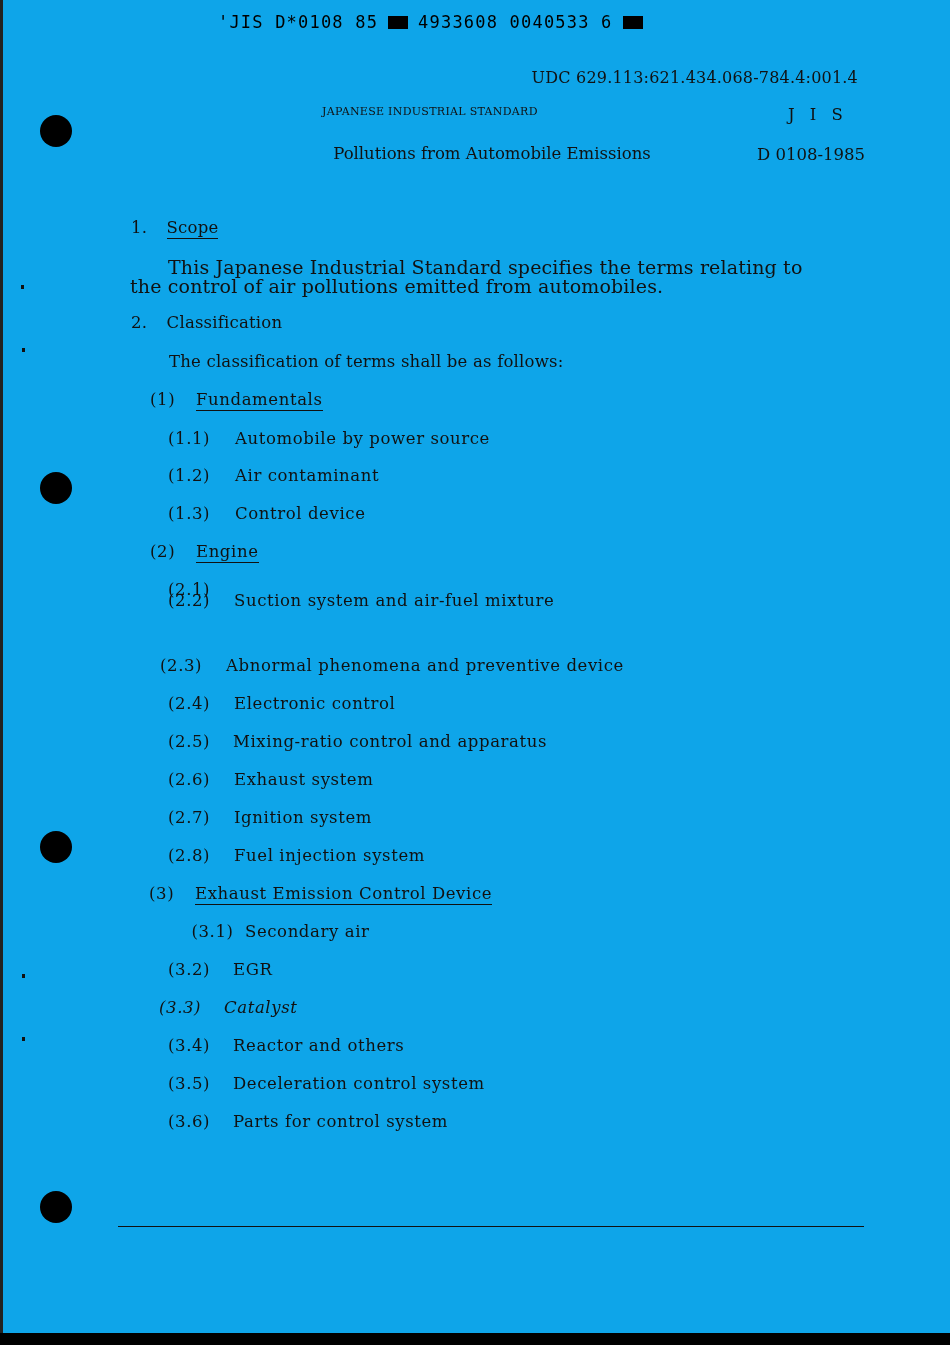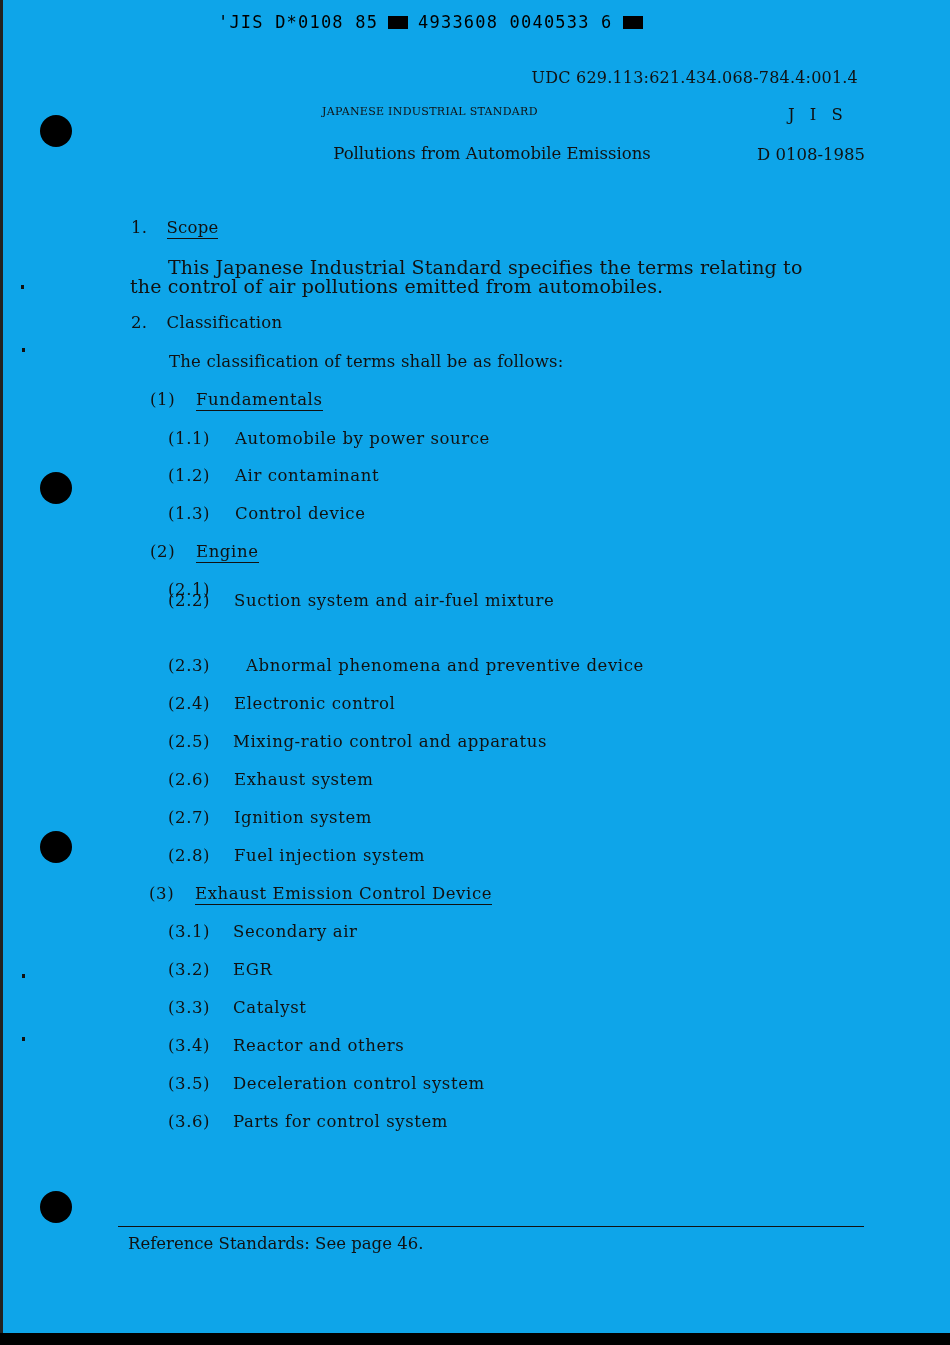--- a/index.html
+++ b/index.html
@@ -108,21 +108,21 @@
     <span class="num" style="width:46px;">(2)</span>
     <span class="ul">Engine</span>
   </div>
   <div class="row" style="left:168px; top:580px;">
     <span class="num" style="width:67px;">(2.1)</span>
   </div>
   <div class="row" style="left:168px; top:591px;">
     <span class="num" style="width:66px;">(2.2)</span>
     <span>Suction system and air-fuel mixture</span>
   </div>
-  <div class="row" style="left:168px; top:656px;gap:12px;">
+  <div class="row" style="left:160px; top:656px;">
     <span class="num" style="width:66px;">(2.3)</span>
     <span>Abnormal phenomena and preventive device</span>
   </div>
   <div class="row" style="left:168px; top:694px;">
     <span class="num" style="width:66px;">(2.4)</span>
     <span>Electronic control</span>
   </div>
   <div class="row" style="left:168px; top:732px;">
     <span class="num" style="width:65px;">(2.5)</span>
     <span>Mixing-ratio control and apparatus</span>
@@ -137,40 +137,39 @@
   </div>
   <div class="row" style="left:168px; top:846px;">
     <span class="num" style="width:66px;">(2.8)</span>
     <span>Fuel injection system</span>
   </div>
 
   <div class="row" style="left:149px; top:884px;">
     <span class="num" style="width:46px;">(3)</span>
     <span class="ul">Exhaust Emission Control Device</span>
   </div>
-  <div class="row" style="left:168px; top:922px;">
+  <div class="row" style="left:180px; top:922px;text-align:center;">
     <span class="num" style="width:65px;">(3.1)</span>
     <span>Secondary air</span>
   </div>
   <div class="row" style="left:168px; top:960px;">
     <span class="num" style="width:65px;">(3.2)</span>
     <span>EGR</span>
   </div>
-  <div class="row" style="left:168px; top:998px;">
+  <div class="row" style="left:159px; top:998px;font-style:italic;">
     <span class="num" style="width:65px;">(3.3)</span>
     <span>Catalyst</span>
   </div>
   <div class="row" style="left:168px; top:1036px;">
     <span class="num" style="width:65px;">(3.4)</span>
     <span>Reactor and others</span>
   </div>
   <div class="row" style="left:168px; top:1074px;">
     <span class="num" style="width:65px;">(3.5)</span>
     <span>Deceleration control system</span>
   </div>
   <div class="row" style="left:168px; top:1112px;">
     <span class="num" style="width:65px;">(3.6)</span>
     <span>Parts for control system</span>
   </div>
 
   <div class="footer-rule"></div>
-  <div class="footer-note">Reference Standards:  See page 46.</div>
 </div>
 
 </body></html>

